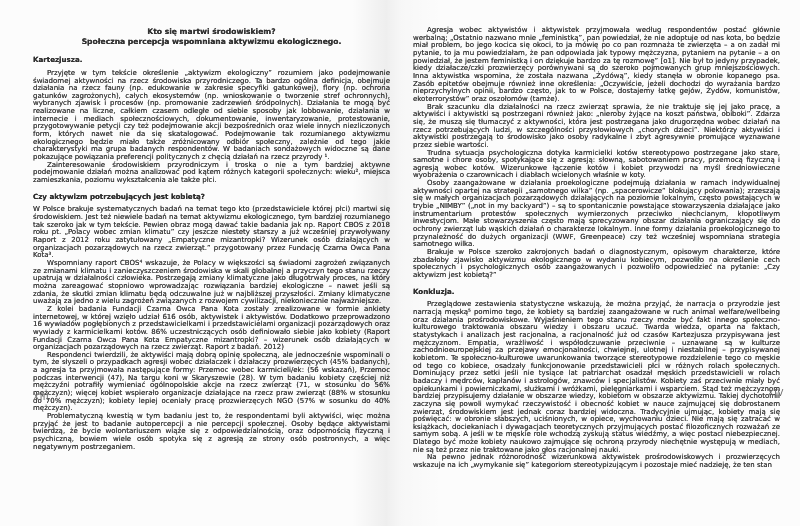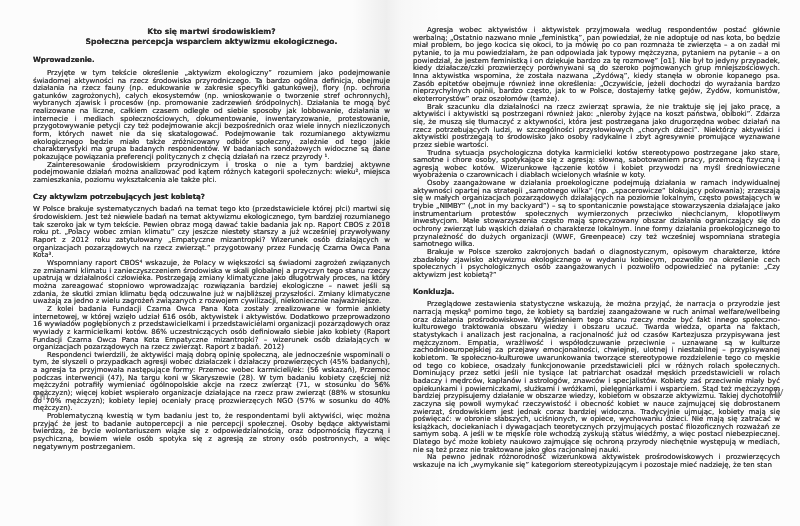--- a/index.html
+++ b/index.html
@@ -45,24 +45,24 @@
   .page-right .page-number { right: 16px; bottom: 14px; }
 </style>
 </head>
 <body>
 
 <div class="spread">
 
   <div class="page page-left">
     <div class="doc-title">
       <div>Kto się martwi środowiskiem?</div>
-      <div>Społeczna percepcja wsparciem aktywizmu ekologicznego.</div>
+      <div>Społeczna percepcja wspomniana aktywizmu ekologicznego.</div>
     </div>
 
-    <div class="heading">Wprowadzenie.</div>
+    <div class="heading">Kartezjusza.</div>
 
     <p class="body-p indent">Przyjęte w tym tekście określenie „aktywizm ekologiczny” rozumiem jako podejmowanie świadomej aktywności na rzecz środowiska przyrodniczego. Ta bardzo ogólna definicja, obejmuje działania na rzecz fauny (np. edukowanie w zakresie specyfiki gatunkowej), flory (np. ochrona gatunków zagrożonych), całych ekosystemów (np. wnioskowanie o tworzenie stref ochronnych), wybranych zjawisk i procesów (np. promowanie zadrzewień śródpolnych). Działania te mogą być realizowane na liczne, całkiem czasem odległe od siebie sposoby jak lobbowanie, działania w internecie i mediach społecznościowych, dokumentowanie, inwentaryzowanie, protestowanie, przygotowywanie petycji czy też podejmowanie akcji bezpośrednich oraz wiele innych niezliczonych form, których nawet nie da się skatalogować. Podejmowanie tak rozumianego aktywizmu ekologicznego będzie miało także zróżnicowany odbiór społeczny, zależnie od tego jakie charakterystyki ma grupa badanych respondentów. W badaniach sondażowych widoczne są dane pokazujące powiązania preferencji politycznych z chęcią działań na rzecz przyrody ¹.</p>
     <p class="body-p indent">Zainteresowanie środowiskiem przyrodniczym i troska o nie a tym bardziej aktywne podejmowanie działań można analizować pod kątem różnych kategorii społecznych: wieku², miejsca zamieszkania, poziomu wykształcenia ale także płci.</p>
 
     <div class="heading">Czy aktywizm potrzebujących jest kobietą?</div>
 
     <p class="body-p">W Polsce brakuje systematycznych badań na temat tego kto (przedstawiciele której płci) martwi się środowiskiem. Jest też niewiele badań na temat aktywizmu ekologicznego, tym bardziej rozumianego tak szeroko jak w tym tekście. Pewien obraz mogą dawać takie badania jak np. Raport CBOS z 2018 roku pt. „Polacy wobec zmian klimatu” czy jeszcze niestety starszy a już wcześniej przywoływany Raport z 2012 roku zatytułowany „Empatyczne mizantropki? Wizerunek osób działających w organizacjach pozarządowych na rzecz zwierząt.” przygotowany przez Fundację Czarna Owca Pana Kota³.</p>
     <p class="body-p indent">Wspomniany raport CBOS⁴ wskazuje, że Polacy w większości są świadomi zagrożeń związanych ze zmianami klimatu i zanieczyszczeniem środowiska w skali globalnej a przyczyn tego stanu rzeczy upatrują w działalności człowieka. Postrzegają zmiany klimatyczne jako długotrwały proces, na który można zareagować stopniowo wprowadzając rozwiązania bardziej ekologiczne – nawet jeśli są zdania, że skutki zmian klimatu będą odczuwalne już w najbliższej przyszłości. Zmiany klimatyczne uważają za jedno z wielu zagrożeń związanych z rozwojem cywilizacji, niekoniecznie najważniejsze.</p>
     <p class="body-p indent">Z kolei badania Fundacji Czarna Owca Pana Kota zostały zrealizowane w formie ankiety internetowej, w której wzięło udział 616 osób, aktywistek i aktywistów. Dodatkowo przeprowadzono 16 wywiadów pogłębionych z przedstawicielkami i przedstawicielami organizacji pozarządowych oraz wywiady z karmicielkami kotów. 86% uczestniczących osób definiowało siebie jako kobiety (Raport Fundacji Czarna Owca Pana Kota Empatyczne mizantropki? – wizerunek osób działających w organizacjach pozarządowych na rzecz zwierząt. Raport z badań. 2012)</p>
     <p class="body-p indent">Respondenci twierdzili, że aktywiści mają dobrą opinię społeczną, ale jednocześnie wspominali o tym, że słyszeli o przypadkach agresji wobec działaczek i działaczy prozwierzęcych (45% badanych), a agresja ta przyjmowała następujące formy: Przemoc wobec karmicieli/ek: (56 wskazań), Przemoc podczas interwencji (47), Na targu koni w Skaryszewie (28). W tym badaniu kobiety częściej niż mężczyźni potrafiły wymieniać ogólnopolskie akcje na rzecz zwierząt (71, w stosunku do 56% mężczyzn); więcej kobiet wspierało organizacje działające na rzecz praw zwierząt (88% w stosunku do 70% mężczyzn); kobiety lepiej oceniały pracę prozwierzęcych NGO (57% w sosunku do 40% mężczyzn).</p>

